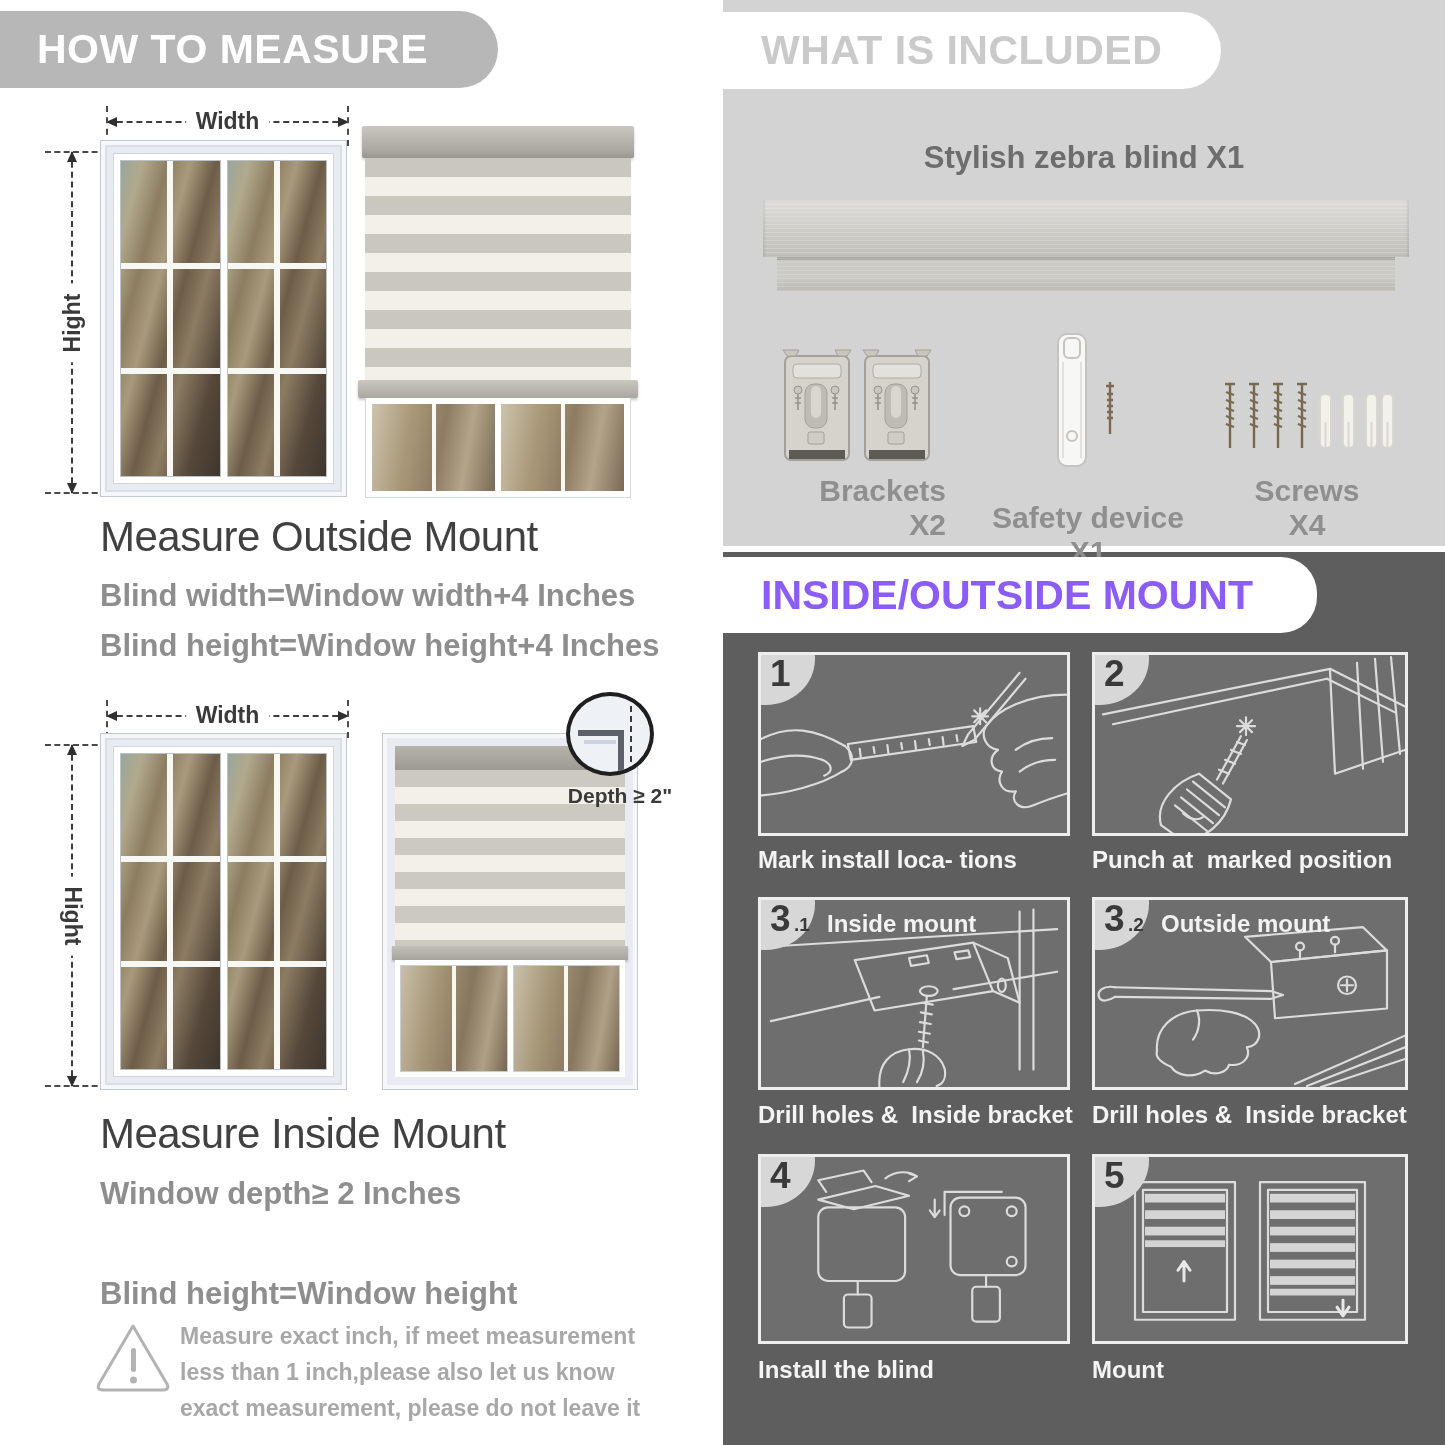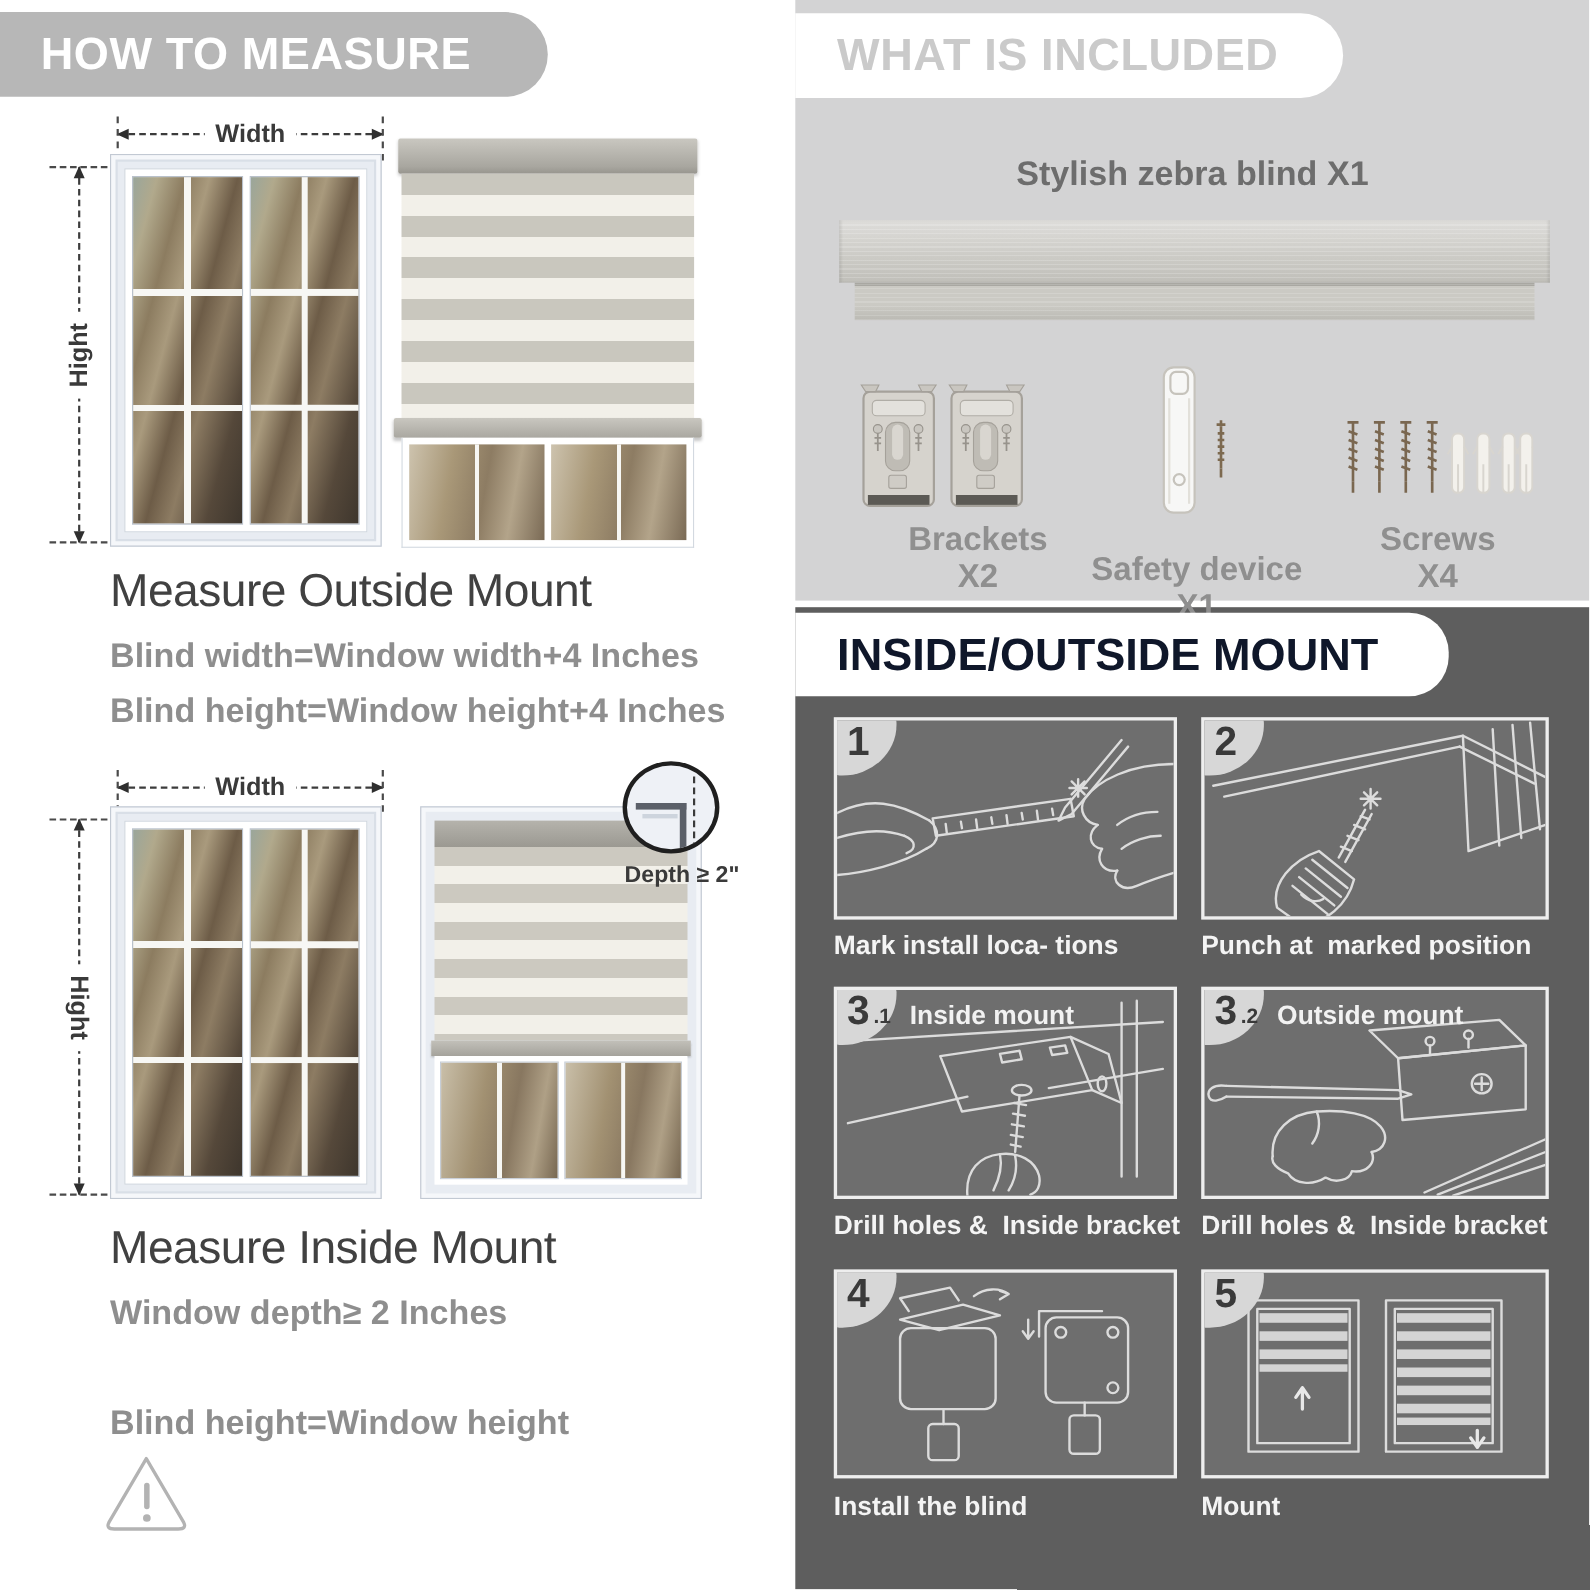--- a/index.html
+++ b/index.html
@@ -7,21 +7,21 @@
   .canvas { position:relative; width:1445px; height:1445px; background:#fff; overflow:hidden; }
 
   
   .hdr-how { position:absolute; left:0; top:11px; width:498px; height:77px; background:#b7b7b7;
     border-radius:0 40px 40px 0; color:#ffffff; font-size:41px; font-weight:bold;
     line-height:77px; padding-left:37px; letter-spacing:.5px; }
   .hdr-included { position:absolute; left:723px; top:12px; width:498px; height:77px; background:#ffffff;
     border-radius:0 40px 40px 0; color:#cacaca; font-size:41px; font-weight:bold;
     line-height:77px; padding-left:38px; letter-spacing:.5px; }
   .hdr-mount { position:absolute; left:723px; top:557px; width:594px; height:76px; background:#ffffff;
-    border-radius:0 36px 36px 0; color:#0f172a; font-size:41px; font-weight:bold;
+    border-radius:0 36px 36px 0; color:#8b5cf6; font-size:41px; font-weight:bold;
     line-height:76px; padding-left:38px; }
 
   
   .panel-light { position:absolute; left:723px; top:0; width:722px; height:546px; background:#d3d3d4; }
   .panel-dark  { position:absolute; left:723px; top:552px; width:722px; height:893px; background:#5e5e5e; }
 
   .product-label { position:absolute; left:723px; top:140px; width:722px; text-align:center;
     font-size:31px; font-weight:bold; color:#6d6d6d; }
 
   .headrail-top { position:absolute; left:763px; top:200px; width:646px; height:57px;
@@ -214,20 +214,21 @@
 
   <div class="sec-title" style="top:1110px;">Measure Inside Mount</div>
   <div class="sec-line" style="top:1176px;">Window depth≥ 2 Inches</div>
   <div class="sec-line" style="top:1276px;">Blind height=Window height</div>
 
   <svg class="warn-icon" viewBox="0 0 82 78">
     <path d="M41 6 L75 64 Q78 70 70 70 L12 70 Q4 70 7 64 Z" fill="none" stroke="#b3b3b3" stroke-width="3" stroke-linejoin="round"></path>
     <rect x="39" y="28" width="5" height="24" rx="2.5" fill="#b3b3b3"></rect>
     <circle cx="41.5" cy="60" r="3.5" fill="#b3b3b3"></circle>
   </svg>
+  <div class="warn-text">Measure exact inch, if meet measurement less than 1 inch,please also let us know exact measurement, please do not leave it</div>
 
   <div class="panel-light"></div>
   <div class="panel-dark"></div>
 
   <div class="hdr-included">WHAT IS INCLUDED</div>
   <div class="product-label">Stylish zebra blind X1</div>
 
   <div class="headrail-top"></div>
   <div class="headrail-bottom"></div>
 
@@ -313,21 +314,21 @@
           <rect x="0" y="16" width="11" height="54" rx="5"></rect>
           <path d="M5.5 44 V70 M0 28 l-4 7 M11 28 l4 7" fill="none"></path>
         </g>
       <g transform="translate(160,0)">
           <rect x="0" y="16" width="11" height="54" rx="5"></rect>
           <path d="M5.5 44 V70 M0 28 l-4 7 M11 28 l4 7" fill="none"></path>
         </g>
     </g>
   </svg>
 
-  <div class="item-label" style="left:813px;width:152px;">Brackets X2</div>
+  <div class="item-label" style="left:794px;width:152px;text-align:right;">Brackets X2</div>
   <div class="item-label" style="left:988px;width:200px;margin-top:27px;">Safety device X1</div>
   <div class="item-label" style="left:1232px;width:150px;">Screws X4</div>
 
   <div class="hdr-mount">INSIDE/OUTSIDE MOUNT</div>
 
   <div class="step-card c1">
     <svg class="card-art" viewBox="0 0 310 180" preserveAspectRatio="none">
       <g stroke="#dcdcdc" stroke-width="2.2" fill="none" stroke-linecap="round" stroke-linejoin="round">
         <path d="M0 85 C30 70 55 75 85 92"></path>
         <path d="M85 92 C95 100 95 112 82 118"></path>

